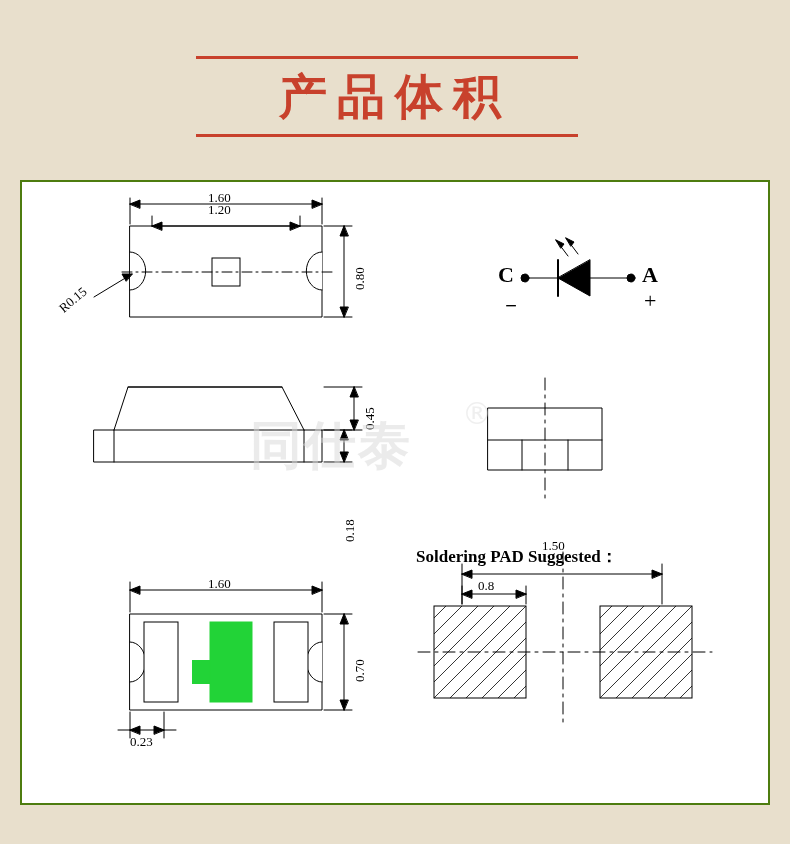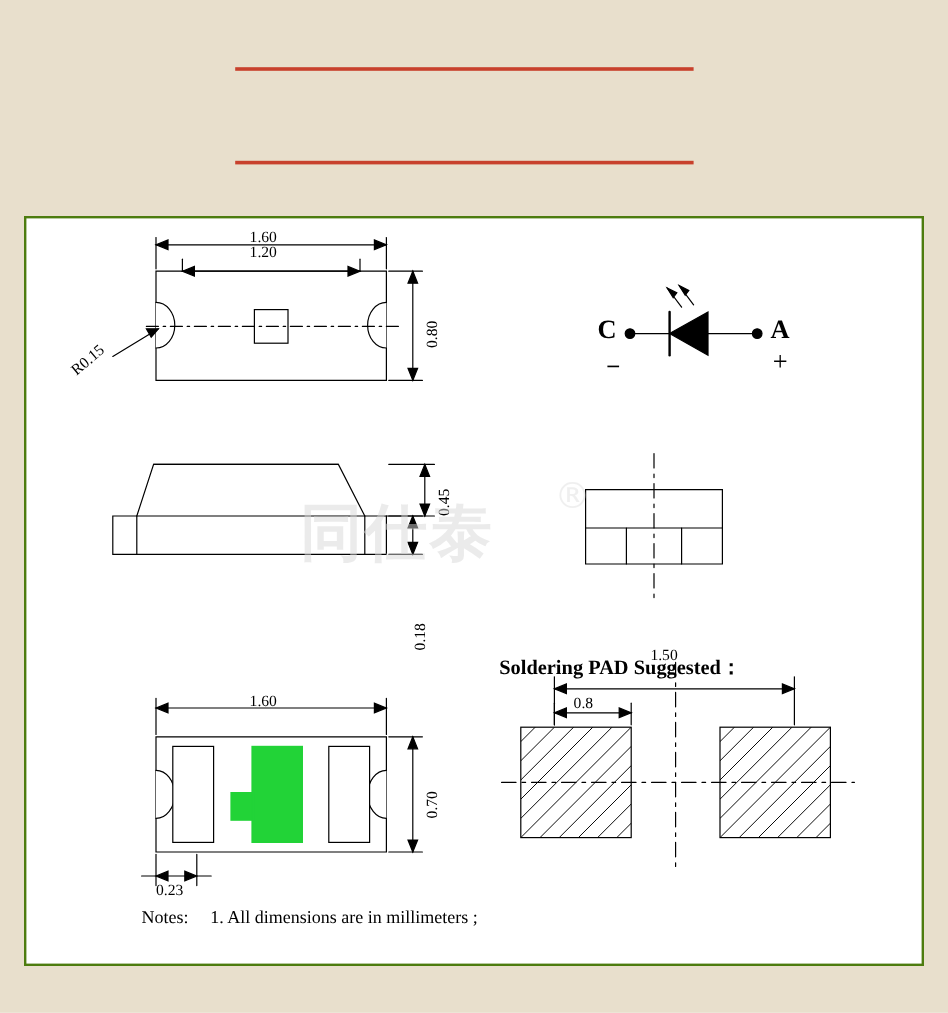--- a/index.html
+++ b/index.html
@@ -142,20 +142,21 @@
     white-space: nowrap;
   }
 </style>
 </head>
 <body>
 
 <div class="page">
 
   <div class="header">
     <div class="rule top"></div>
+    <div class="title">产品体积</div>
     <div class="rule bottom"></div>
   </div>
 
   <div class="frame">
     <div class="frame-inner">
 
       <svg class="diagram" viewBox="0 0 746 621">
         <g stroke="#000" fill="none" stroke-width="1" stroke-linecap="round">
 
           <path d="M108,44 L300,44 L300,135 L108,135 Z"></path>
@@ -340,19 +341,16 @@
 
       <div class="pad-title">Soldering PAD Suggested：</div>
       <div class="dim" style="left:520px; top:356px;">1.50</div>
       <div class="dim" style="left:456px; top:396px;">0.8</div>
 
       <div class="wm">
         <div class="wm-text">同仕泰</div>
         <div class="wm-r">®</div>
       </div>
 
-      <div class="notes">
-        <span class="lbl">Notes:</span><span>1. All dimensions are in millimeters ;</span>
-      </div>
 
     </div>
   </div>
 </div>
 
 </body></html>

